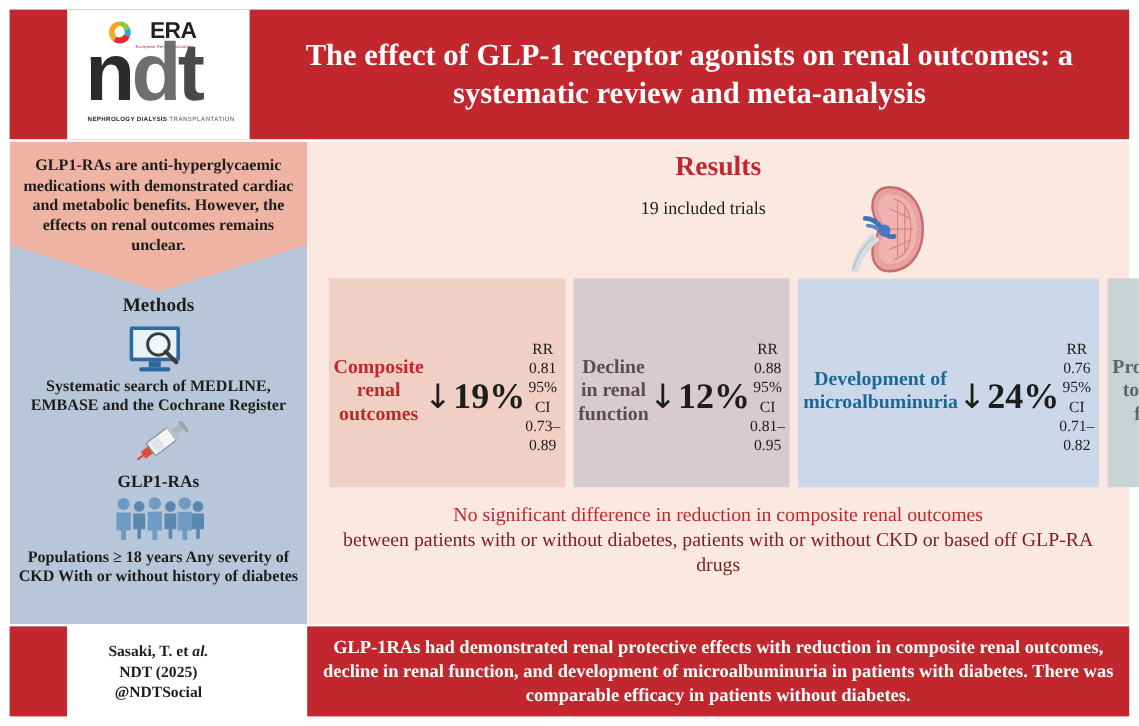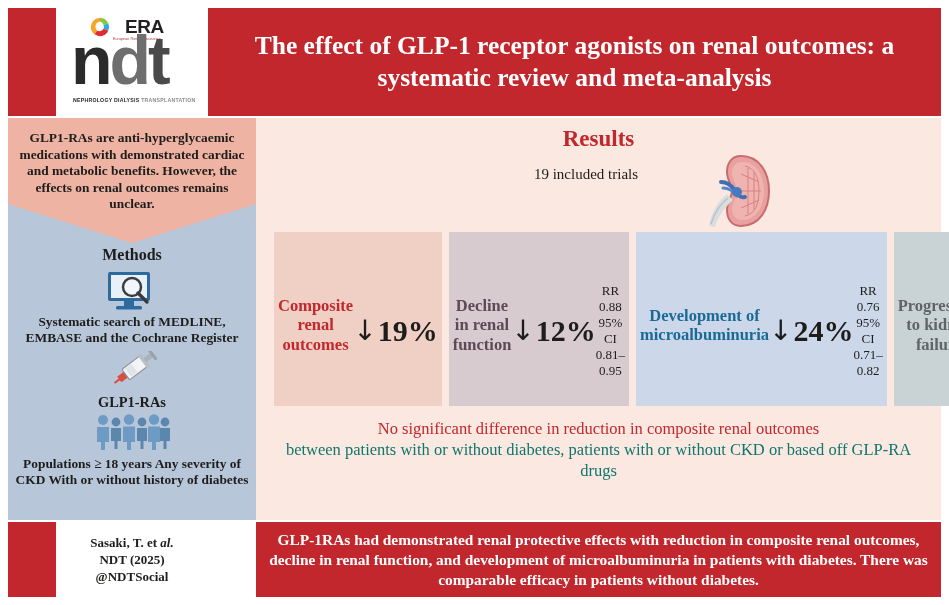--- a/index.html
+++ b/index.html
@@ -186,21 +186,21 @@
 
   
   .note-block {
     position:absolute; left:14px; top:300px; width:657px;
     text-align:center;
   }
   .note-red {
     color:#c1272d; font-size:16.5px; line-height:21px; font-weight:normal;
   }
   .note-dark {
-    color:#0f766e; font-size:16.5px; line-height:21px;
+    color:#7f1d1d; font-size:16.5px; line-height:21px;
   }
 
   
   .conclusion {
     position:absolute; left:256px; top:522px; width:685px; height:75px;
     background:#c1272d;
     display:flex; align-items:center; justify-content:center;
     padding:0 10px;
   }
   .conclusion-text {
@@ -335,20 +335,24 @@
       <circle cx="36" cy="40" r="5" fill="#4a79be"></circle>
     </svg>
 
     <div class="cards">
       <div class="card card-1">
         <div class="card-title">Composite renal outcomes</div>
         <div class="card-pct">
             <span class="arrow-dn">↓</span>
             <span>19%</span>
           </div>
+        <div class="card-stats">
+          <div>RR 0.81</div>
+          <div>95% CI 0.73–0.89</div>
+        </div>
       </div>
 
       <div class="card card-2">
         <div class="card-title">Decline in renal function</div>
         <div class="card-pct">
             <span class="arrow-dn">↓</span>
             <span>12%</span>
           </div>
         <div class="card-stats">
           <div>RR 0.88</div>

